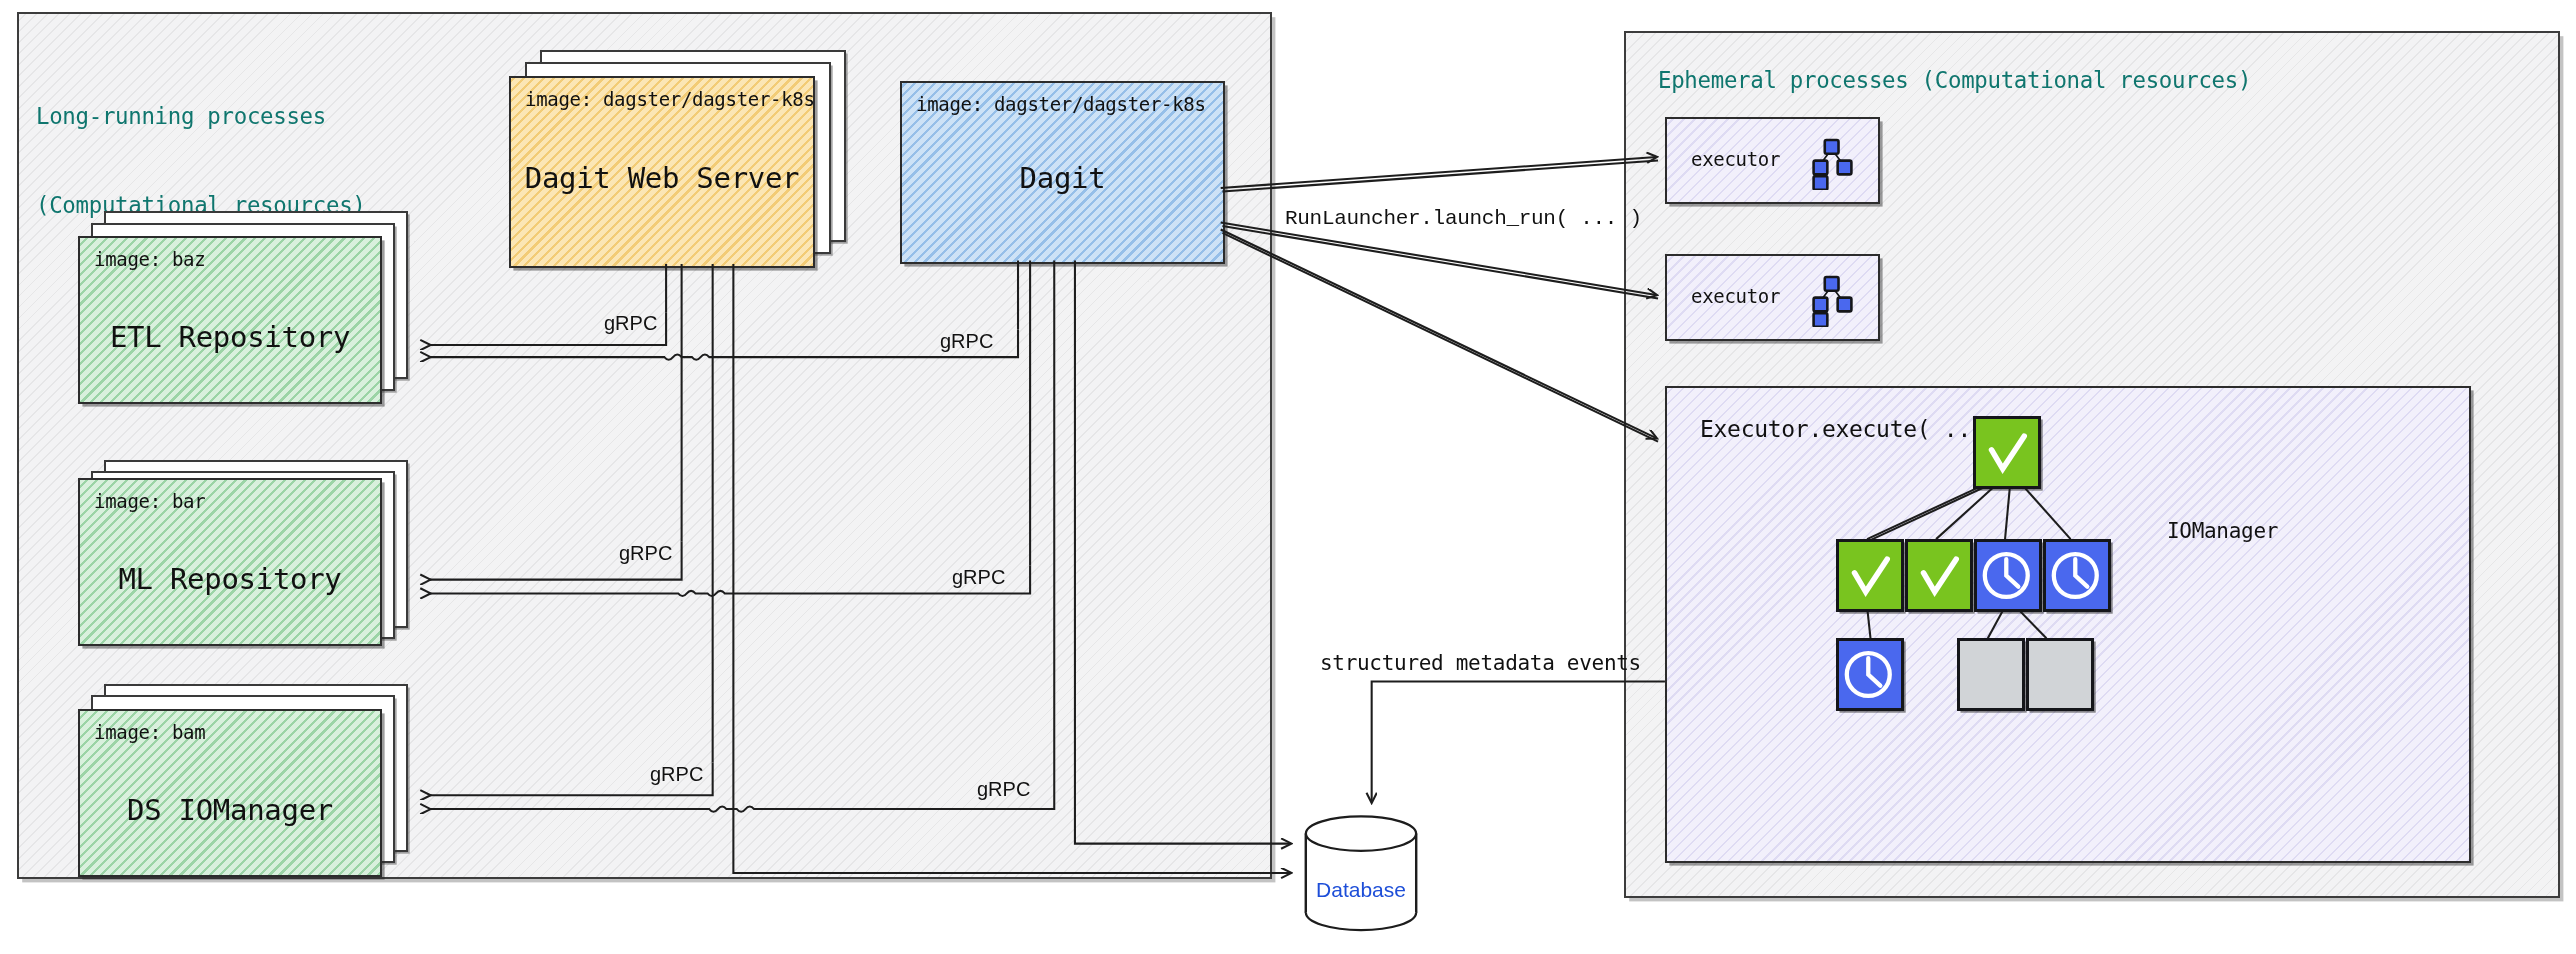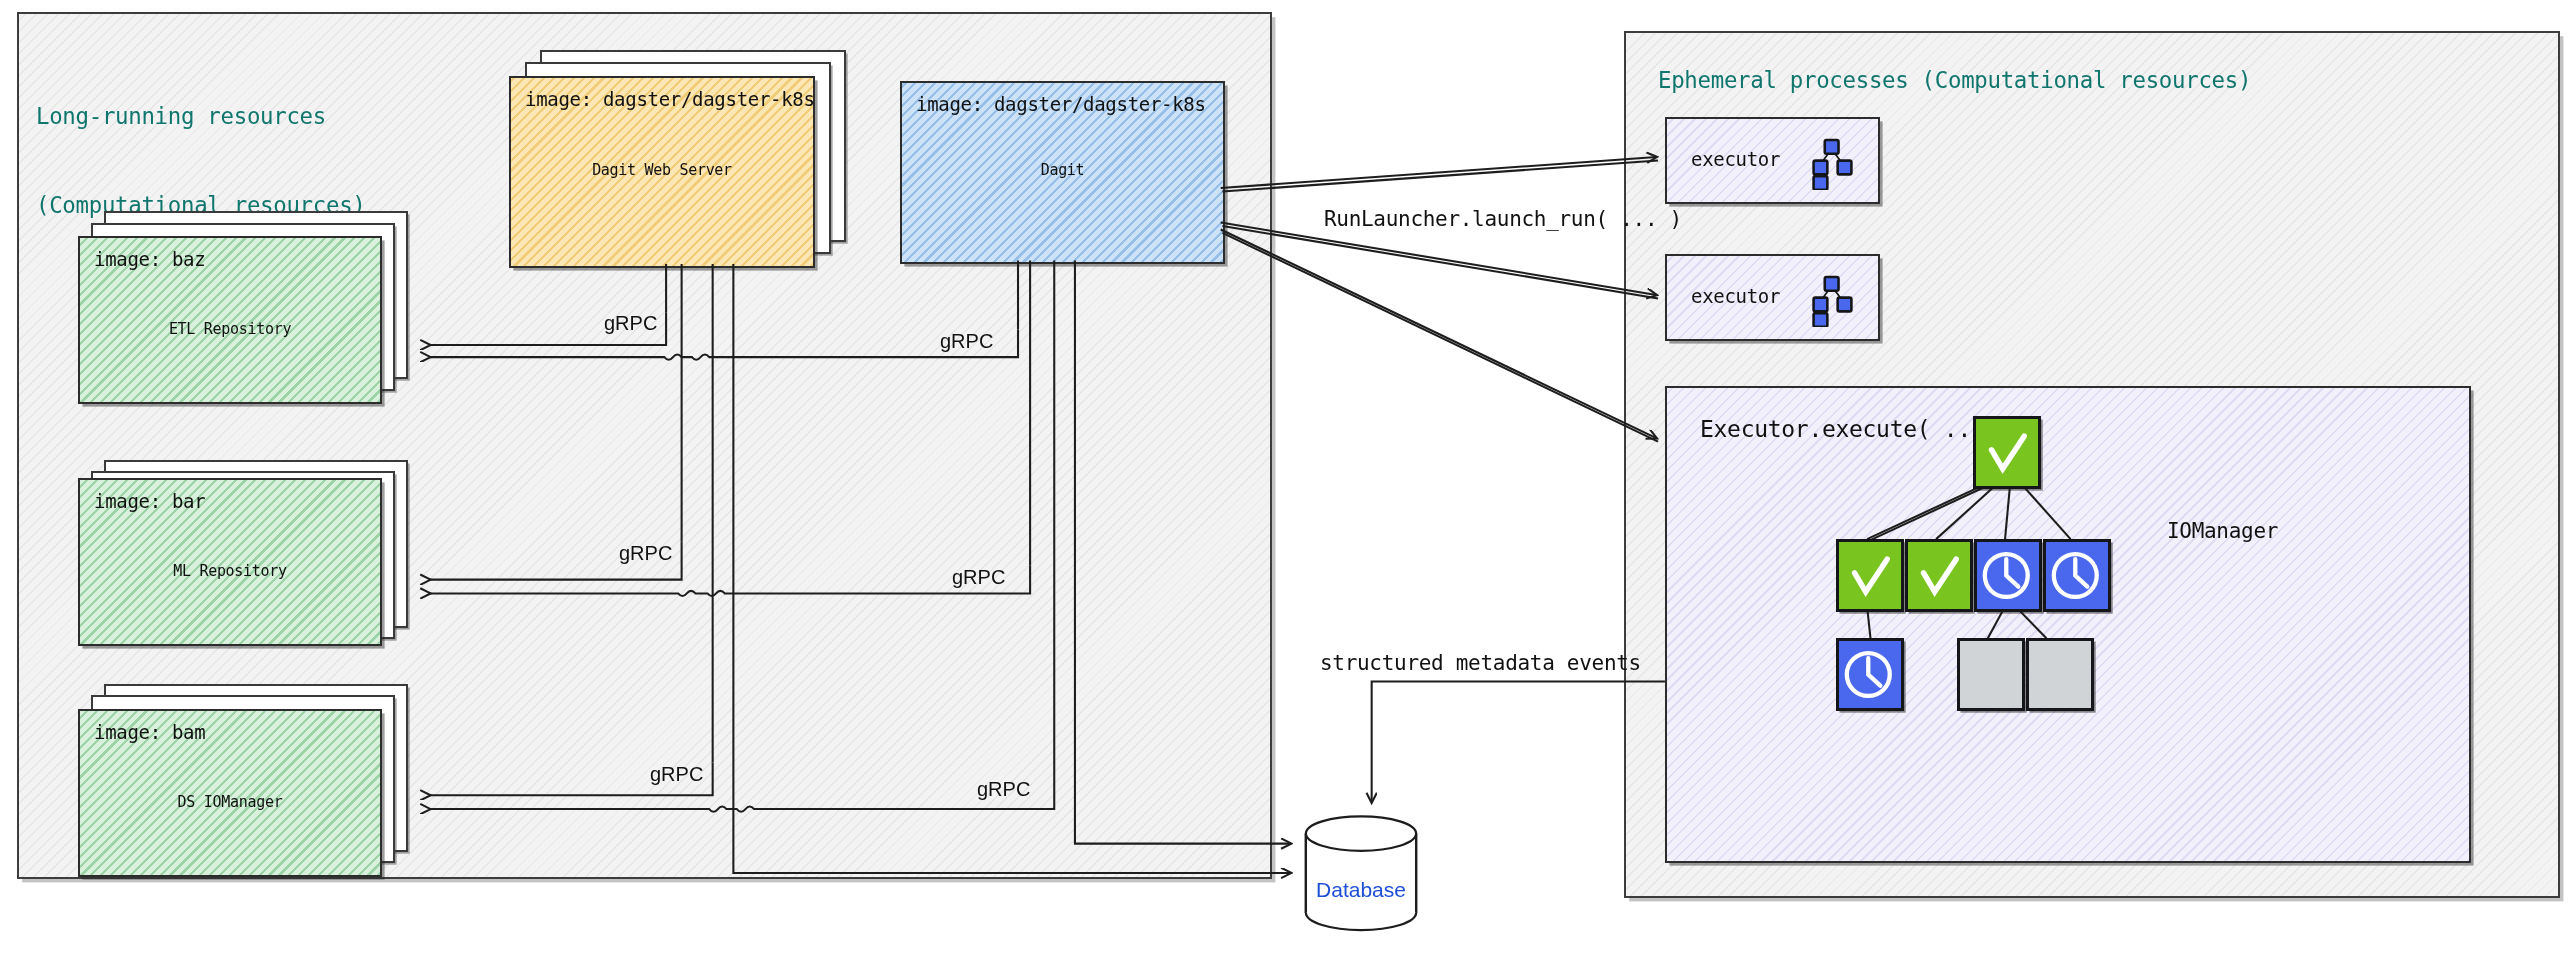--- a/index.html
+++ b/index.html
@@ -38,21 +38,21 @@
     background:#ffffff;
     border:2.6px solid #3a3a3a;
     box-shadow:2.6px 2.6px 0 -0.9px rgba(60,60,60,.45);
   }
   .box-img{
     position:absolute;left:14px;top:10.4px;
     font-size:19px;color:#111;white-space:nowrap;letter-spacing:-0.3px;
   }
   .box-title{
     position:absolute;left:0;right:0;
-    text-align:center;font-size:15px;color:#111;white-space:nowrap;
+    text-align:center;font-size:29px;color:#111;white-space:nowrap;
     letter-spacing:-0.3px;
   }
 
   .fill-green{
     background:
       repeating-linear-gradient(-45deg,
         rgba(64,170,84,0.40) 0px, rgba(64,170,84,0.40) 2.2px,
         rgba(255,255,255,0) 2.2px, rgba(255,255,255,0) 7px),
       #d9f0dd;
   }
@@ -106,21 +106,21 @@
     font-size:21px;color:#1d4ed8;text-align:center;white-space:nowrap;
   }
 </style>
 </head>
 <body>
 
 <div id="stage">
 
   <div class="panel" style="left:17px;top:12px;width:1251px;height:863px;"></div>
   <div class="panel-title" style="left:36px;top:43px;width:552px;">
-    <div>Long-running resources</div>
+    <div>Long-running processes</div>
     <div>(Computational resources)</div>
   </div>
 
   <div class="panel" style="left:1624px;top:31px;width:932px;height:863px;"></div>
   <div class="panel-title" style="left:1658px;top:66px;">Ephemeral processes (Computational resources)</div>
 
   <div class="shadowcard" style="left:104px;top:211px;width:300px;height:164px;"></div>
   <div class="shadowcard" style="left:91px;top:223px;width:300px;height:164px;"></div>
   <div class="nodebox fill-green" style="left:78px;top:236px;width:300px;height:164px;">
     <div class="box-img">image: baz</div>
@@ -244,21 +244,21 @@
   </svg>
   <div class="db-label" style="left:1299px;top:878px;width:124px;">Database</div>
 
   <div class="edgelabel sans" style="left:604px;top:312px;">gRPC</div>
   <div class="edgelabel sans" style="left:940px;top:330px;">gRPC</div>
   <div class="edgelabel sans" style="left:619px;top:542px;">gRPC</div>
   <div class="edgelabel sans" style="left:952px;top:566px;">gRPC</div>
   <div class="edgelabel sans" style="left:650px;top:763px;">gRPC</div>
   <div class="edgelabel sans" style="left:977px;top:778px;">gRPC</div>
 
-  <div class="edgelabel" style="left:1324px;top:207px;">RunLauncher.launch_run( ... )</div>
+  <div class="edgelabel" style="left:1285px;top:207px;font-family:Liberation Mono, monospace;">RunLauncher.launch_run( ... )</div>
 
   <div class="edgelabel" style="left:1320px;top:651px;">structured metadata events</div>
 
   <svg id="layer" viewBox="0 0 2986 1106">
     <defs>
       <marker id="arrowOpen" markerWidth="16" markerHeight="16" refX="13" refY="6" orient="auto" markerUnits="userSpaceOnUse">
         <path d="M2,0 L14,6 L2,12" stroke="#1d1d1d" stroke-width="2.4" fill="none"></path>
       </marker>
       <marker id="arrowOpenL" markerWidth="16" markerHeight="16" refX="3" refY="6" orient="auto" markerUnits="userSpaceOnUse">
         <path d="M14,0 L2,6 L14,12" stroke="#1d1d1d" stroke-width="2.4" fill="none"></path>

